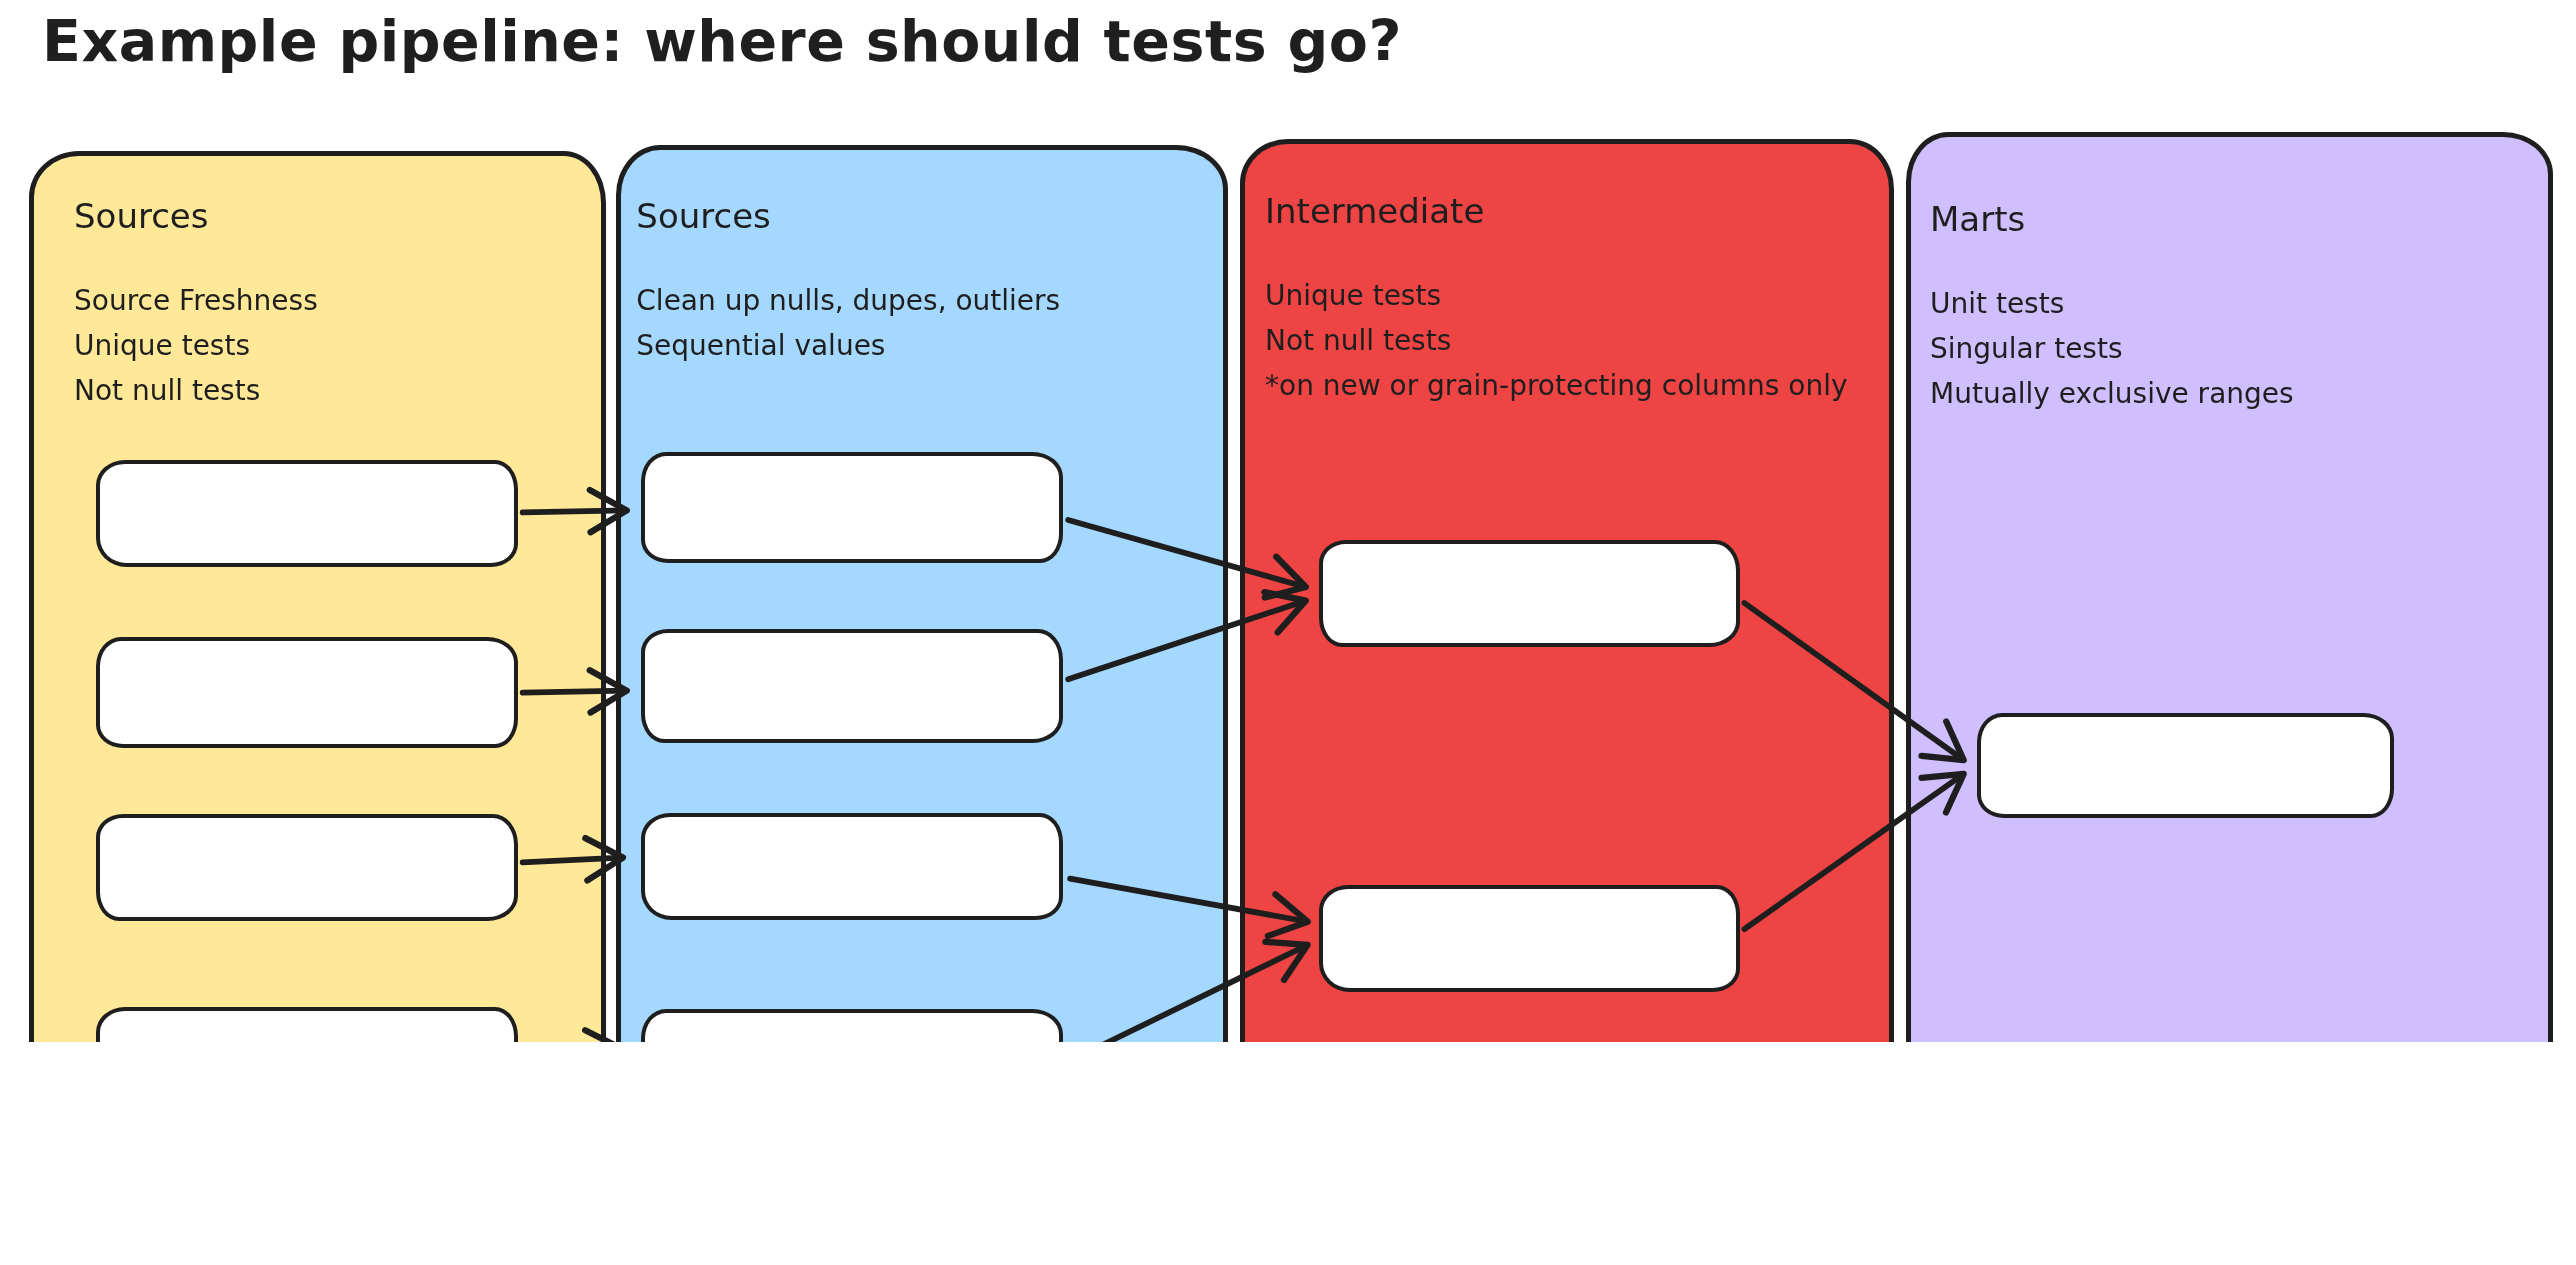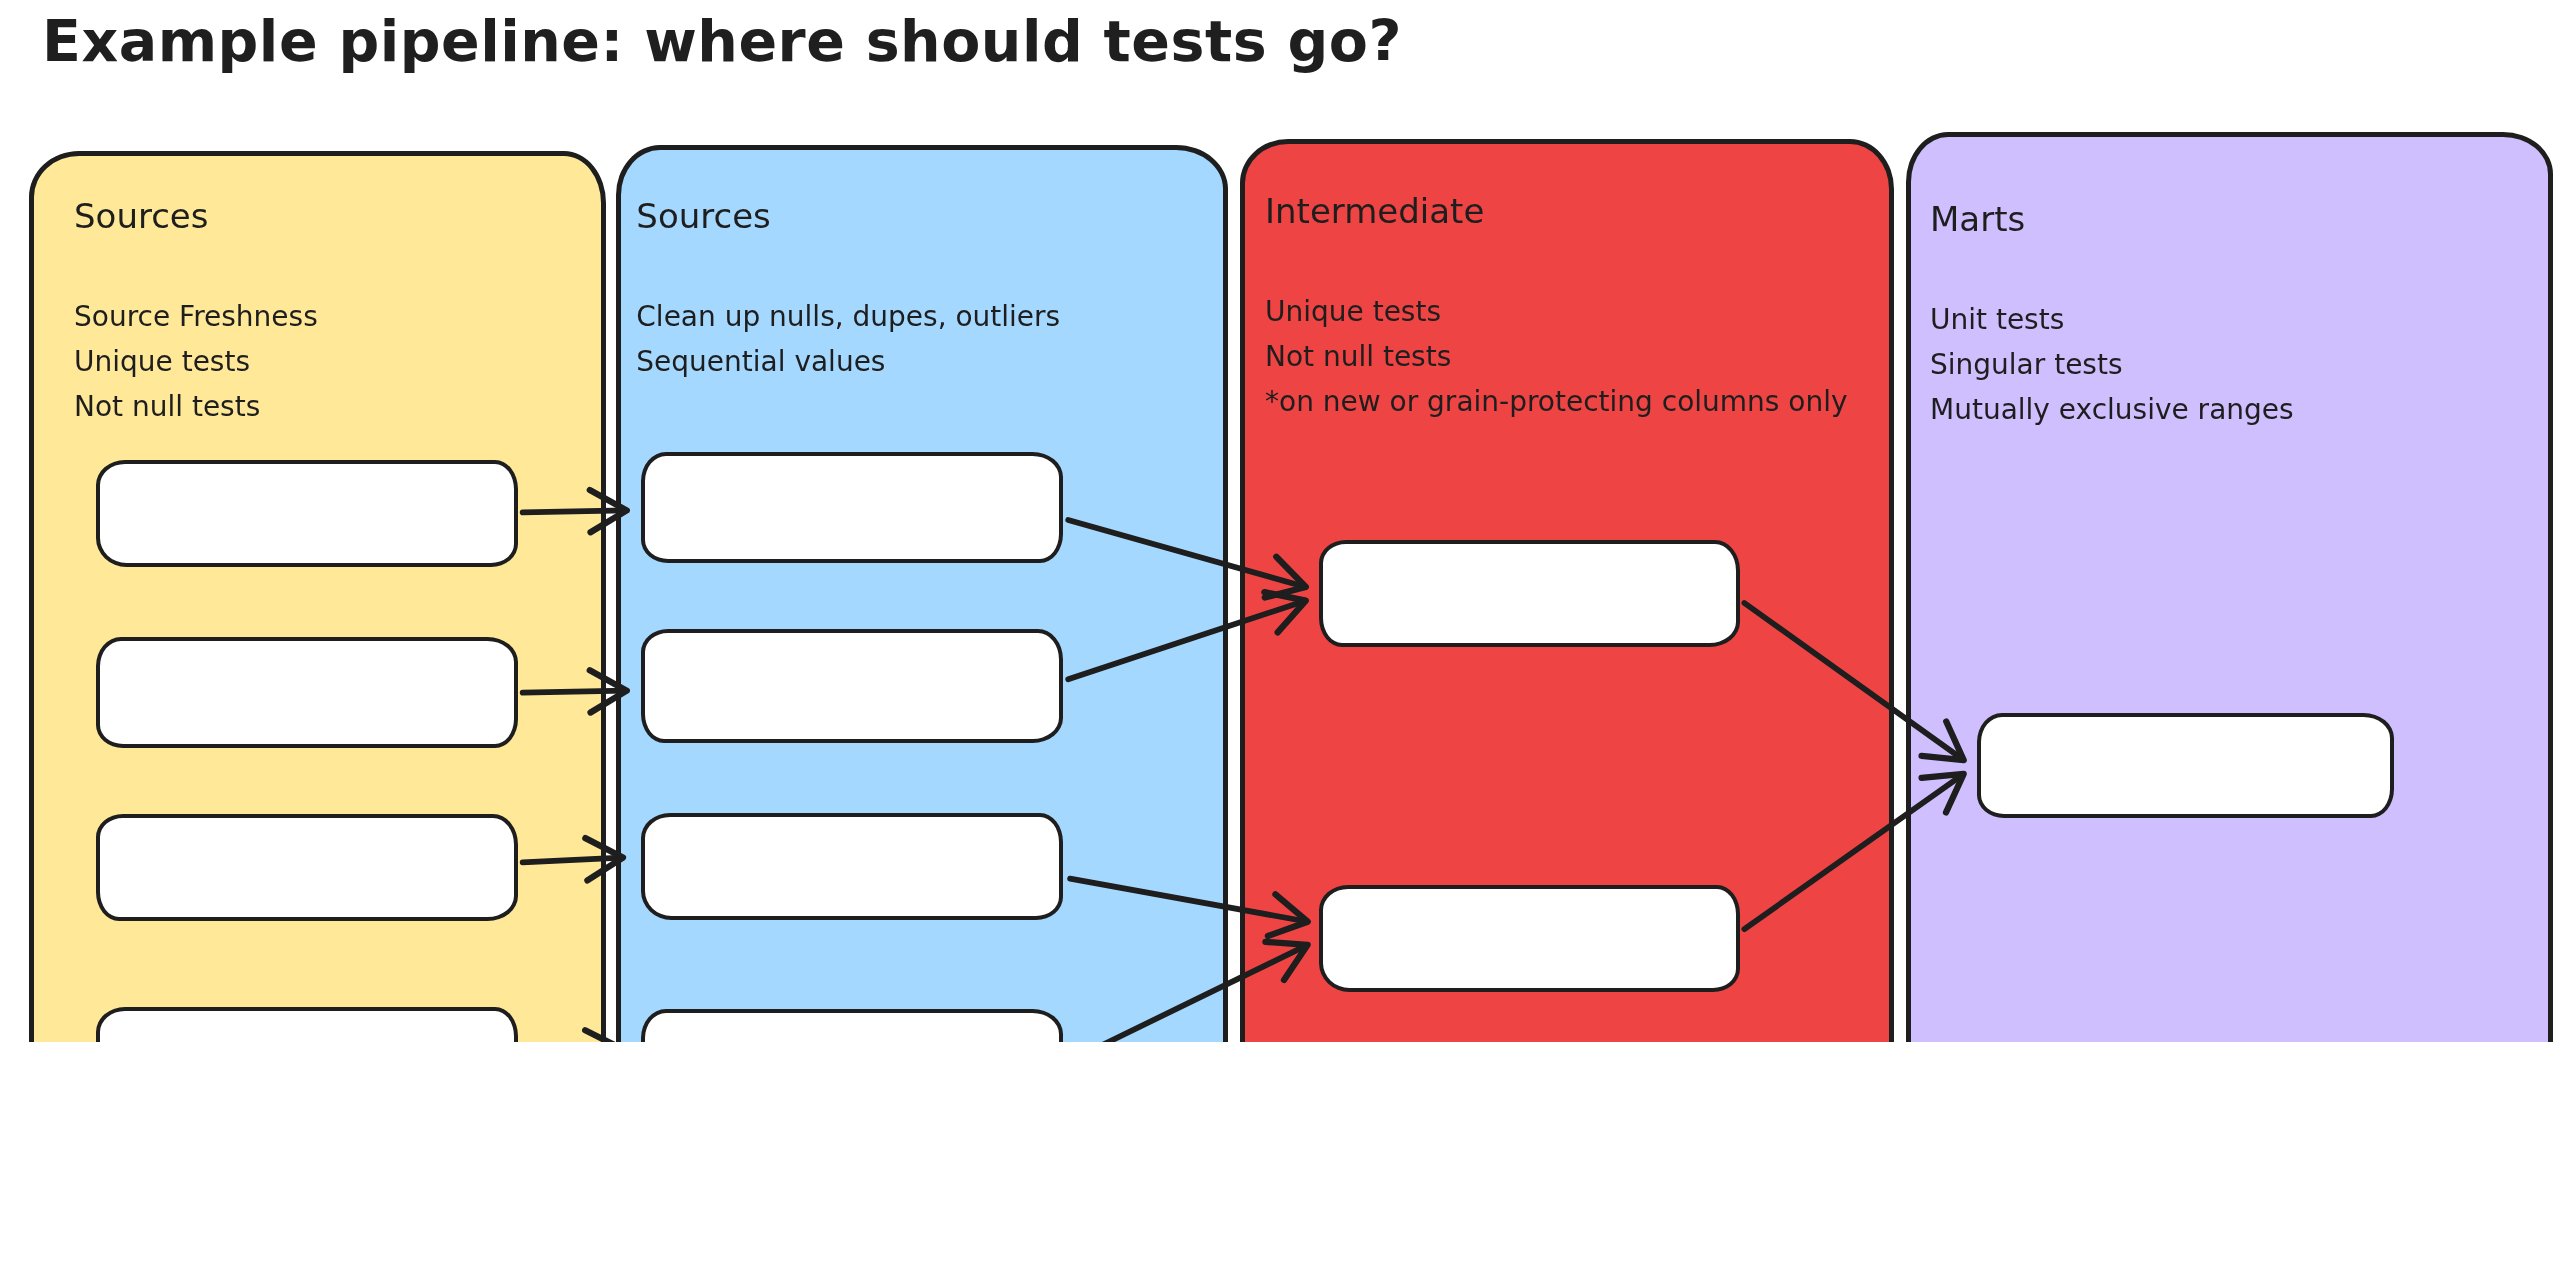--- a/index.html
+++ b/index.html
@@ -27,21 +27,21 @@
     box-sizing: border-box;
     border: 5.7px solid #1e1e1e;
   }
   .panel h2 {
     margin: 0;
     font-size: 34px;
     font-weight: normal;
     line-height: 1.25;
   }
   .panel .notes {
-    margin-top: 56px;
+    margin-top: 40px;
     font-size: 28px;
     line-height: 45px;
     font-weight: 500;
   }
   .panel .notes span { display: block; white-space: nowrap; }
 
   #panel-sources {
     left: 29px; top: 151px; width: 577px; height: 1094px;
     background: #ffe999;
     border-radius: 50px 42px 44px 52px / 46px 52px 40px 48px;

